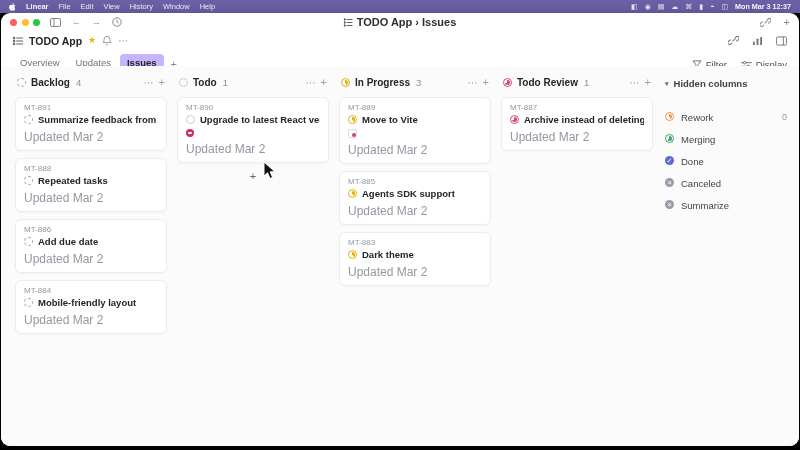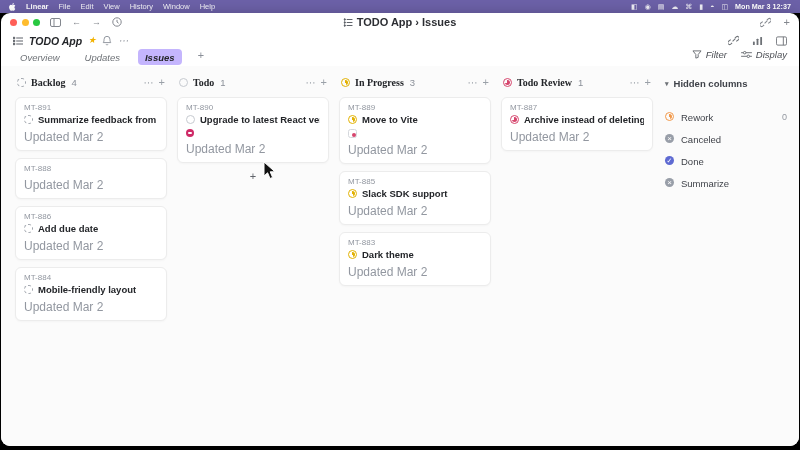--- a/index.html
+++ b/index.html
@@ -24,42 +24,42 @@
   .tl { display:flex; gap:4.5px; margin-right:10px; }
   .tl span { width:7px; height:7px; border-radius:50%; display:inline-block; }
   .tl .r { background:#ff5f57; } .tl .y { background:#febc2e; } .tl .g { background:#28c840; }
   .tb-nav { display:flex; align-items:center; gap:11px; color:#83878e; }
   .tb-nav svg, .tb-right svg { display:block; }
   .wtitle { position:absolute; left:50%; top:50%; transform:translate(-50%,-50%);
             display:flex; align-items:center; gap:4px; font-size:11px; font-weight:600; color:#2c2e33; white-space:nowrap; }
   .tb-right { margin-left:auto; display:flex; align-items:center; gap:13px; color:#83878e; }
 
   
-  .apphead { padding:1px 12px 0; border-bottom:3px solid #3b82f6;font-style:italic; }
+  .apphead { padding:1px 12px 0; border-bottom:3px solid #3b82f6; }
   .row1 { display:flex; align-items:center; gap:6px; height:17px; }
   .proj-icon { color:#5f636a; display:flex; }
   .project-name { font-size:10.5px; font-weight:700; color:#232529; }
   .star { color:#f2b200; font-size:9px; line-height:1; }
   .row1-right { margin-left:auto; display:flex; align-items:center; gap:13px; color:#6e7277; }
   .dots { font-size:10px; color:#8a8f98; letter-spacing:1px; line-height:1; }
 
-  .row2 { display:flex; align-items:flex-start; gap:11px; height:21px; }
+  .row2 { display:flex; align-items:flex-end; gap:2px; height:21px; }
   .tab { font-size:9.5px; color:#6e7277; padding:2.5px 7px; border-radius:4px; }
   .tab.active { background:#c4b5fd; color:#232529; font-weight:600; }
   .tab-add { color:#8a8f98; font-size:11px; padding:0 5px; }
   .row2-right { margin-left:auto; display:flex; align-items:center; gap:14px; }
   .tool { display:flex; align-items:center; gap:4px; font-size:9.5px; color:#4c4f55; }
   .tool svg { display:block; color:#6e7277; }
 
   
   .board { position:absolute; top:53px; left:0; right:0; bottom:0; background:#fbfbfb;
            display:flex; padding:9px 0 0 14px; gap:10px; }
   .col { width:152px; flex:none; }
   .colhead { display:flex; align-items:center; gap:5px; height:15px; margin-bottom:7px; padding:0 2px; }
-  .colname { font-size:10px; font-weight:600; color:#232529;font-family:Liberation Serif, serif; }
+  .colname { font-size:10px; font-weight:600; color:#232529; }
   .colcount { font-size:9.5px; color:#8a8f98; margin-left:1px; }
   .sp { flex:1; }
   .hicon { color:#9aa0a8; font-size:10px; line-height:1; }
   .hicon.plus { font-size:11px; }
 
   .card { background:#fff; border:1px solid #ececec; border-radius:6px; padding:5px 8px 6px;
           margin-bottom:7px; box-shadow:0 1px 2px rgba(0,0,0,.03); }
   .cid { font-size:8px; color:#9297a0; }
   .crow { display:flex; align-items:center; gap:5px; margin-top:2px; }
   .ctitle { font-size:9.5px; font-weight:600; color:#232529; white-space:nowrap; overflow:hidden; }
@@ -242,20 +242,24 @@
       <div class="card">
         <div class="cid">MT-891</div>
         <div class="crow">
             <span class="st st-backlog"></span>
             <span class="ctitle">Summarize feedback from Slack</span>
           </div>
         <div class="cupd">Updated Mar 2</div>
       </div>
       <div class="card">
         <div class="cid">MT-888</div>
+        <div class="crow">
+            <span class="st st-backlog"></span>
+            <span class="ctitle">Repeated tasks</span>
+          </div>
         <div class="cupd">Updated Mar 2</div>
       </div>
       <div class="card">
         <div class="cid">MT-886</div>
         <div class="crow">
             <span class="st st-backlog"></span>
             <span class="ctitle">Add due date</span>
           </div>
         <div class="cupd">Updated Mar 2</div>
       </div>
@@ -309,21 +313,21 @@
           </div>
         <div class="cbadges">
             <span class="att"></span>
           </div>
         <div class="cupd">Updated Mar 2</div>
       </div>
       <div class="card">
         <div class="cid">MT-885</div>
         <div class="crow">
             <span class="st st-prog"></span>
-            <span class="ctitle">Slack SDK support</span>
+            <span class="ctitle">Agents SDK support</span>
           </div>
         <div class="cupd">Updated Mar 2</div>
       </div>
       <div class="card">
         <div class="cid">MT-883</div>
         <div class="crow">
             <span class="st st-prog"></span>
             <span class="ctitle">Dark theme</span>
           </div>
         <div class="cupd">Updated Mar 2</div>
@@ -353,30 +357,35 @@
       <div class="ptitle">
         <span class="chev">▾</span>
         <span>Hidden columns</span>
       </div>
       <div class="prow">
         <span class="st st-rework"></span>
         <span>Rework</span>
         <span class="cnt">0</span>
       </div>
       <div class="prow">
+        <span class="st st-merge"></span>
+        <span>Merging</span>
+        <span class="cnt"></span>
+      </div>
+      <div class="prow">
+        <span class="st st-done"></span>
+        <span>Done</span>
+        <span class="cnt"></span>
+      </div>
+      <div class="prow">
         <span class="st st-x"></span>
         <span>Canceled</span>
         <span class="cnt"></span>
       </div>
       <div class="prow">
-        <span class="st st-done"></span>
-        <span>Done</span>
-        <span class="cnt"></span>
-      </div>
-      <div class="prow">
         <span class="st st-x"></span>
         <span>Summarize</span>
         <span class="cnt"></span>
       </div>
     </div>
 
   </div>
 </div>
 
 <svg class="cursor" width="13" height="19" viewBox="0 0 13 19">

